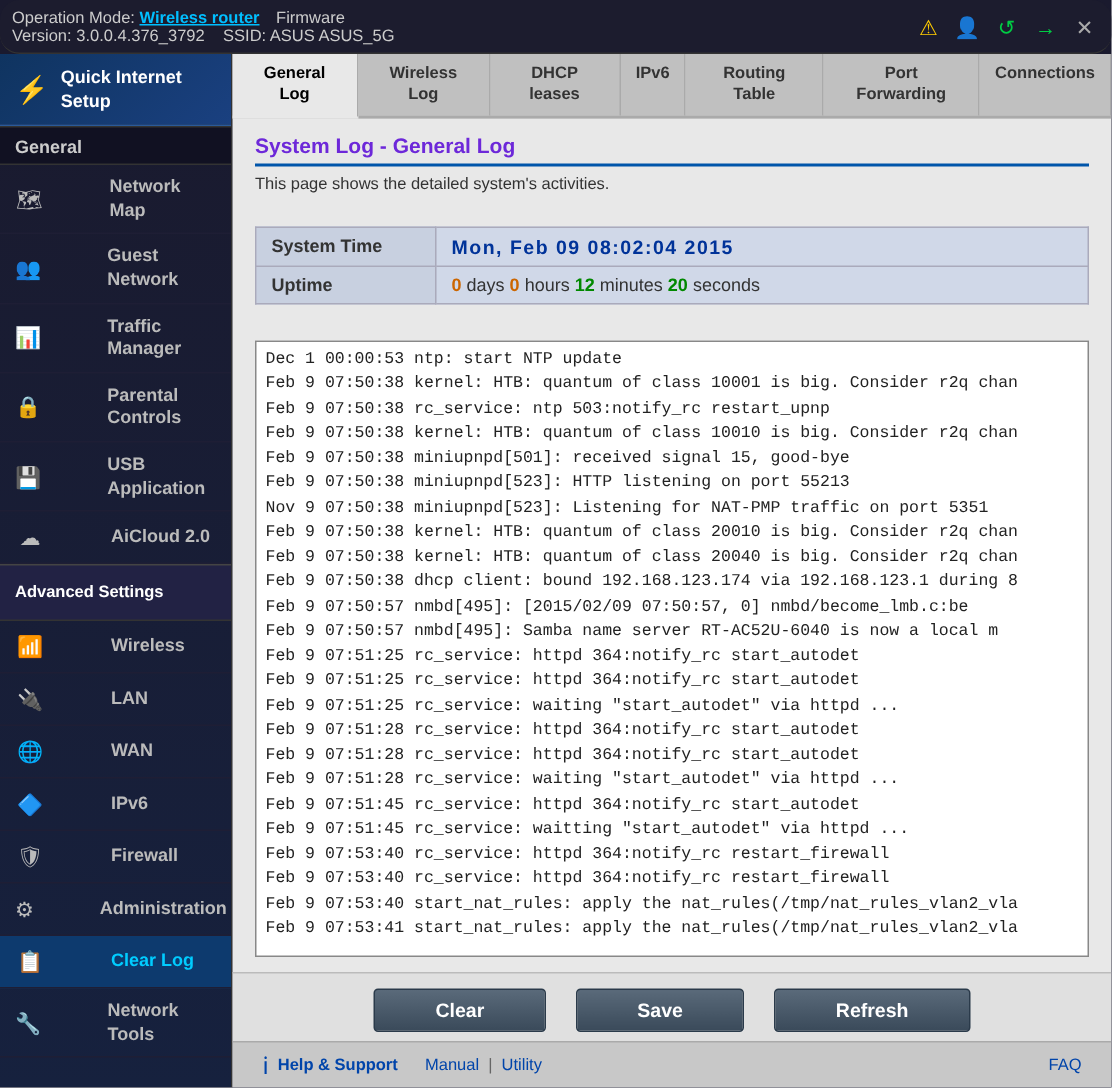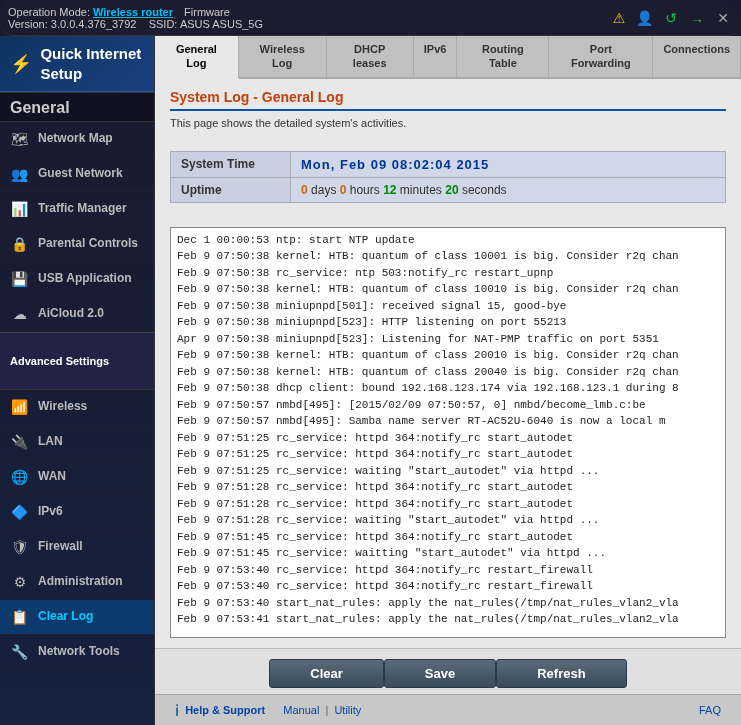--- a/index.html
+++ b/index.html
@@ -75,28 +75,28 @@
       gap: 8px;
       cursor: pointer;
       border-bottom: 1px solid #2a5a9a;
     }
     .sidebar-quick-icon {
       color: #00ccff;
       font-size: 18px;
     }
     .sidebar-quick-text {
       color: #fff;
-      font-size: 15px;
+      font-size: 12px;
       font-weight: bold;
       line-height: 1.3;
     }
 
     .sidebar-section-label {
       color: #ccc;
-      font-size: 16px;
+      font-size: 12px;
       font-weight: bold;
       padding: 6px 10px 4px 10px;
       background: #111122;
       border-top: 1px solid #333;
       border-bottom: 1px solid #333;
     }
 
     .sidebar-item {
       display: flex;
       align-items: center;
@@ -113,27 +113,28 @@
       height: 20px;
       display: flex;
       align-items: center;
       justify-content: center;
       font-size: 14px;
     }
     .sidebar-item-label {
       font-size: 12px;
       font-weight: bold;
       line-height: 1.3;
+      margin-left: 36px;
     }
 
     .sidebar-adv-label {
       color: #fff;
       font-size: 11px;
       font-weight: bold;
-      padding: 22px 10px;
+      padding: 12px 10px;
       background: #222244;
       border-top: 1px solid #444;
       border-bottom: 1px solid #333;
     }
 
     
     .content {
       flex: 1;
       background: #e8e8e8;
       display: flex;
@@ -170,21 +171,21 @@
       flex: 1;
       padding: 10px 15px;
       display: flex;
       flex-direction: column;
       overflow: hidden;
     }
 
     .page-title {
       font-size: 14px;
       font-weight: bold;
-      color: #c2410c;
+      color: #6d28d9;
       margin-bottom: 6px;
       border-bottom: 2px solid #0055aa;
       padding-bottom: 4px;
     }
 
     .page-description {
       font-size: 11px;
       color: #333;
       margin-bottom: 22px;
     }
@@ -236,20 +237,21 @@
 
     .log-line {
       display: block;
       padding: 0 2px;
     }
 
     
     .action-bar {
       display: flex;
       justify-content: center;
+      gap: 20px;
       padding: 10px 0 6px 0;
       background: #e0e0e0;
       border-top: 1px solid #bbb;
     }
     .action-btn {
       padding: 6px 40px;
       font-size: 13px;
       font-weight: bold;
       color: #fff;
       background: linear-gradient(180deg, #5a6a7a, #3a4a5a);
@@ -428,21 +430,21 @@
       </tbody>
         </table>
 
       <div class="log-container" id="log-container">
           <span class="log-line">Dec  1 00:00:53 ntp: start NTP update</span>
           <span class="log-line">Feb  9 07:50:38 kernel: HTB: quantum of class 10001 is big. Consider r2q chan</span>
           <span class="log-line">Feb  9 07:50:38 rc_service: ntp 503:notify_rc restart_upnp</span>
           <span class="log-line">Feb  9 07:50:38 kernel: HTB: quantum of class 10010 is big. Consider r2q chan</span>
           <span class="log-line">Feb  9 07:50:38 miniupnpd[501]: received signal 15, good-bye</span>
           <span class="log-line">Feb  9 07:50:38 miniupnpd[523]: HTTP listening on port 55213</span>
-          <span class="log-line">Apr  9 07:50:38 miniupnpd[523]: Listening for NAT-PMP traffic on port 5351</span>
+          <span class="log-line">Nov  9 07:50:38 miniupnpd[523]: Listening for NAT-PMP traffic on port 5351</span>
           <span class="log-line">Feb  9 07:50:38 kernel: HTB: quantum of class 20010 is big. Consider r2q chan</span>
           <span class="log-line">Feb  9 07:50:38 kernel: HTB: quantum of class 20040 is big. Consider r2q chan</span>
           <span class="log-line">Feb  9 07:50:38 dhcp client: bound 192.168.123.174 via 192.168.123.1 during 8</span>
           <span class="log-line">Feb  9 07:50:57 nmbd[495]: [2015/02/09 07:50:57, 0] nmbd/become_lmb.c:be</span>
           <span class="log-line">Feb  9 07:50:57 nmbd[495]:   Samba name server RT-AC52U-6040 is now a local m</span>
           <span class="log-line">Feb  9 07:51:25 rc_service: httpd 364:notify_rc start_autodet</span>
           <span class="log-line">Feb  9 07:51:25 rc_service: httpd 364:notify_rc start_autodet</span>
           <span class="log-line">Feb  9 07:51:25 rc_service: waiting "start_autodet" via httpd ...</span>
           <span class="log-line">Feb  9 07:51:28 rc_service: httpd 364:notify_rc start_autodet</span>
           <span class="log-line">Feb  9 07:51:28 rc_service: httpd 364:notify_rc start_autodet</span>

